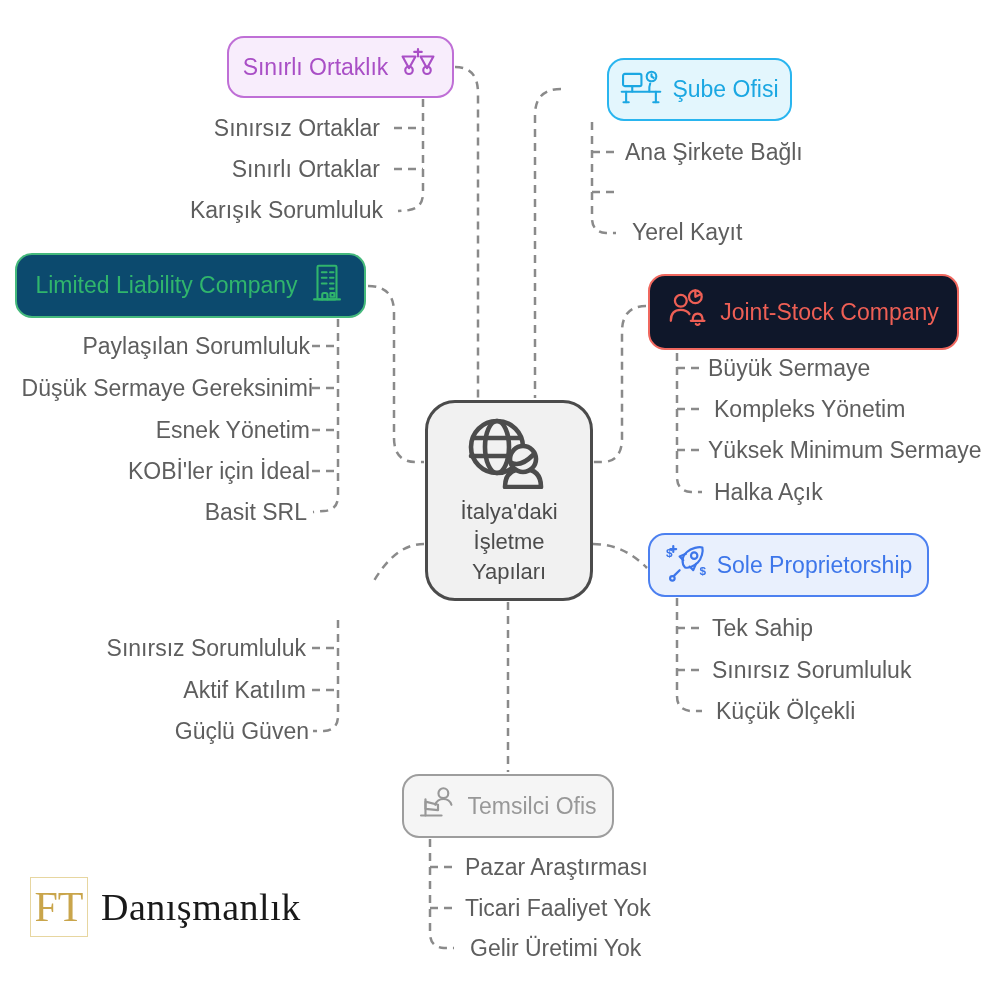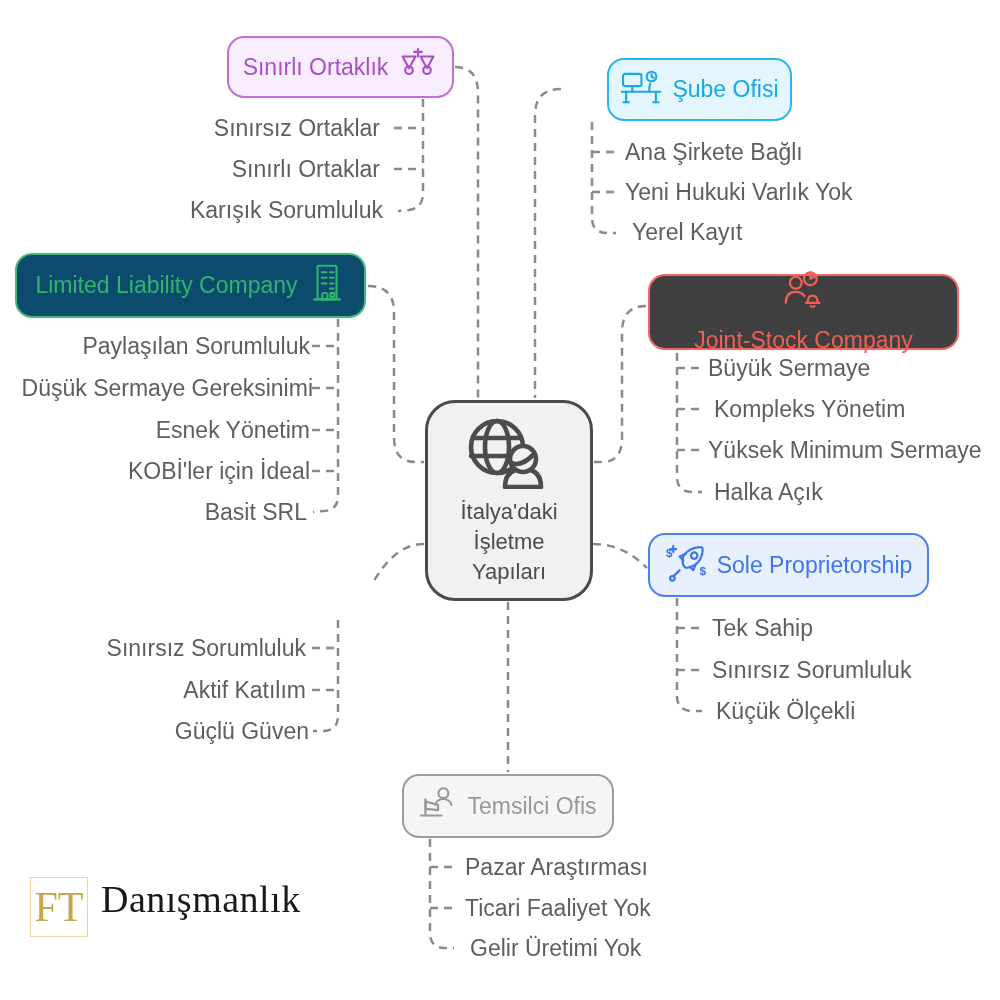--- a/index.html
+++ b/index.html
@@ -6,21 +6,21 @@
   #stage{position:relative;width:1000px;height:1000px;background:#ffffff;overflow:hidden;
          font-family:"Liberation Sans", sans-serif;}
   .wires{position:absolute;left:0;top:0;width:1000px;height:1000px;}
   .wires path{fill:none;stroke:#8a8a8a;stroke-width:2.5;stroke-dasharray:8 6;}
   .node{position:absolute;box-sizing:border-box;display:flex;align-items:center;justify-content:center;
         gap:10px;border:2.5px solid;border-radius:17px;font-size:23px;white-space:nowrap;}
   .node svg{flex:0 0 auto;}
   #n-purple{left:227px;top:36px;width:227px;height:62px;border-color:#bf6fd6;background:#f8edfc;color:#a94fc6;}
   #n-cyan{left:563px;top:58px;width:185px;height:63px;border-color:#29b5ef;background:#e3f6fd;color:#1ba7e2;margin-left:44px;}
   #n-green{left:15px;top:253px;width:351px;height:65px;border-color:#45b97c;background:#0c4a6e;color:#30b56c;}
-  #n-red{left:648px;top:274px;width:311px;height:76px;border-color:#f0685f;background:#404040;color:#ee5f55;flex-direction:column;}
+  #n-red{left:648px;top:274px;width:311px;height:76px;border-color:#f0685f;background:#0f172a;color:#ee5f55;}
   #n-orange{left:142px;top:555px;width:229px;height:64px;border-color:#e08033;background:#fdf3e8;color:#dd7b28;}
   #n-blue{left:648px;top:533px;width:281px;height:64px;border-color:#4c80f0;background:#e9f0fd;color:#3d76ea;}
   #n-gray{left:402px;top:774px;width:212px;height:64px;border-color:#9d9d9d;background:#f5f5f5;color:#989898;}
   #n-center{left:425px;top:400px;width:168px;height:201px;border-radius:30px;border-width:3px;
             border-color:#4b4b4b;background:#f1f1f1;color:#4c4c4c;flex-direction:column;gap:0;
             font-size:22px;line-height:30px;padding-top:2px;}
   .child{position:absolute;font-size:23px;color:#5e5e5e;white-space:nowrap;line-height:26px;}
   
   #pc0{right:620px;top:115px;} #pc1{right:620px;top:156px;} #pc2{right:617px;top:197px;}
   
@@ -30,21 +30,21 @@
   #gc3{right:690px;top:458px;} #gc4{right:693px;top:499px;}
   
   #rc0{left:708px;top:355px;} #rc1{left:714px;top:396px;} #rc2{left:708px;top:437px;} #rc3{left:714px;top:479px;}
   
   #oc0{right:694px;top:635px;} #oc1{right:694px;top:677px;} #oc2{right:691px;top:718px;}
   
   #bc0{left:712px;top:615px;} #bc1{left:712px;top:657px;} #bc2{left:716px;top:698px;}
   
   #tc0{left:465px;top:854px;} #tc1{left:465px;top:895px;} #tc2{left:470px;top:935px;}
   
-  #logo{position:absolute;left:30px;top:877px;display:flex;gap:13px;}
+  #logo{position:absolute;left:30px;top:877px;display:flex;align-items:center;gap:13px;}
   #logo .mark{box-sizing:border-box;width:58px;height:60px;border:1.5px solid #e7d6a0;color:#c9a54b;
         font-family:"Liberation Serif", serif;font-size:42px;display:flex;align-items:center;justify-content:center;}
   #logo .name{font-family:"Liberation Serif", serif;font-size:38px;color:#191919;letter-spacing:0.5px;}
   .ic{stroke:currentColor;fill:none;stroke-width:2.6;stroke-linecap:round;stroke-linejoin:round;}
 </style>
 </head>
 <body>
 
 <div id="stage">
 
@@ -131,21 +131,20 @@
         <path d="M36 5.5 V8 L38.5 9.5"></path>
         <path d="M34.5 16 Q33 20 33.5 25"></path>
         <path d="M2 25.5 H46"></path>
         <path d="M7 25.5 V37.5 M41 25.5 V37.5"></path>
         <path d="M4 37.5 H10 M38 37.5 H44"></path>
       </svg>
     </span>
     <span>Şube Ofisi</span>
   </div>
   <span class="child" id="cc0">Ana Şirkete Bağlı</span>
-  <span class="child" id="cc1">Yeni Hukuki Varlık Yok</span>
   <span class="child" id="cc2">Yerel Kayıt</span>
 
   <div class="node" id="n-green">
     <span>Limited Liability Company</span>
     <span>
       <svg width="38" height="40" viewBox="0 0 44 46" class="ic" style="stroke-width:2.4">
         <rect x="11" y="3" width="22" height="39" rx="1.5"></rect>
         <path d="M16 10.5 H21.5 M25.5 10.5 H29.5 M16 17 H21.5 M25.5 17 H29.5 M16 23.5 H21.5 M25.5 23.5 H29.5 M25.5 29.5 H29.5"></path>
         <path d="M16.5 42 V36.5 Q16.5 34.5 18.5 34.5 H20.5 Q22.5 34.5 22.5 36.5 V42"></path>
         <rect x="26" y="34.5" width="4.5" height="4.5"></rect>

